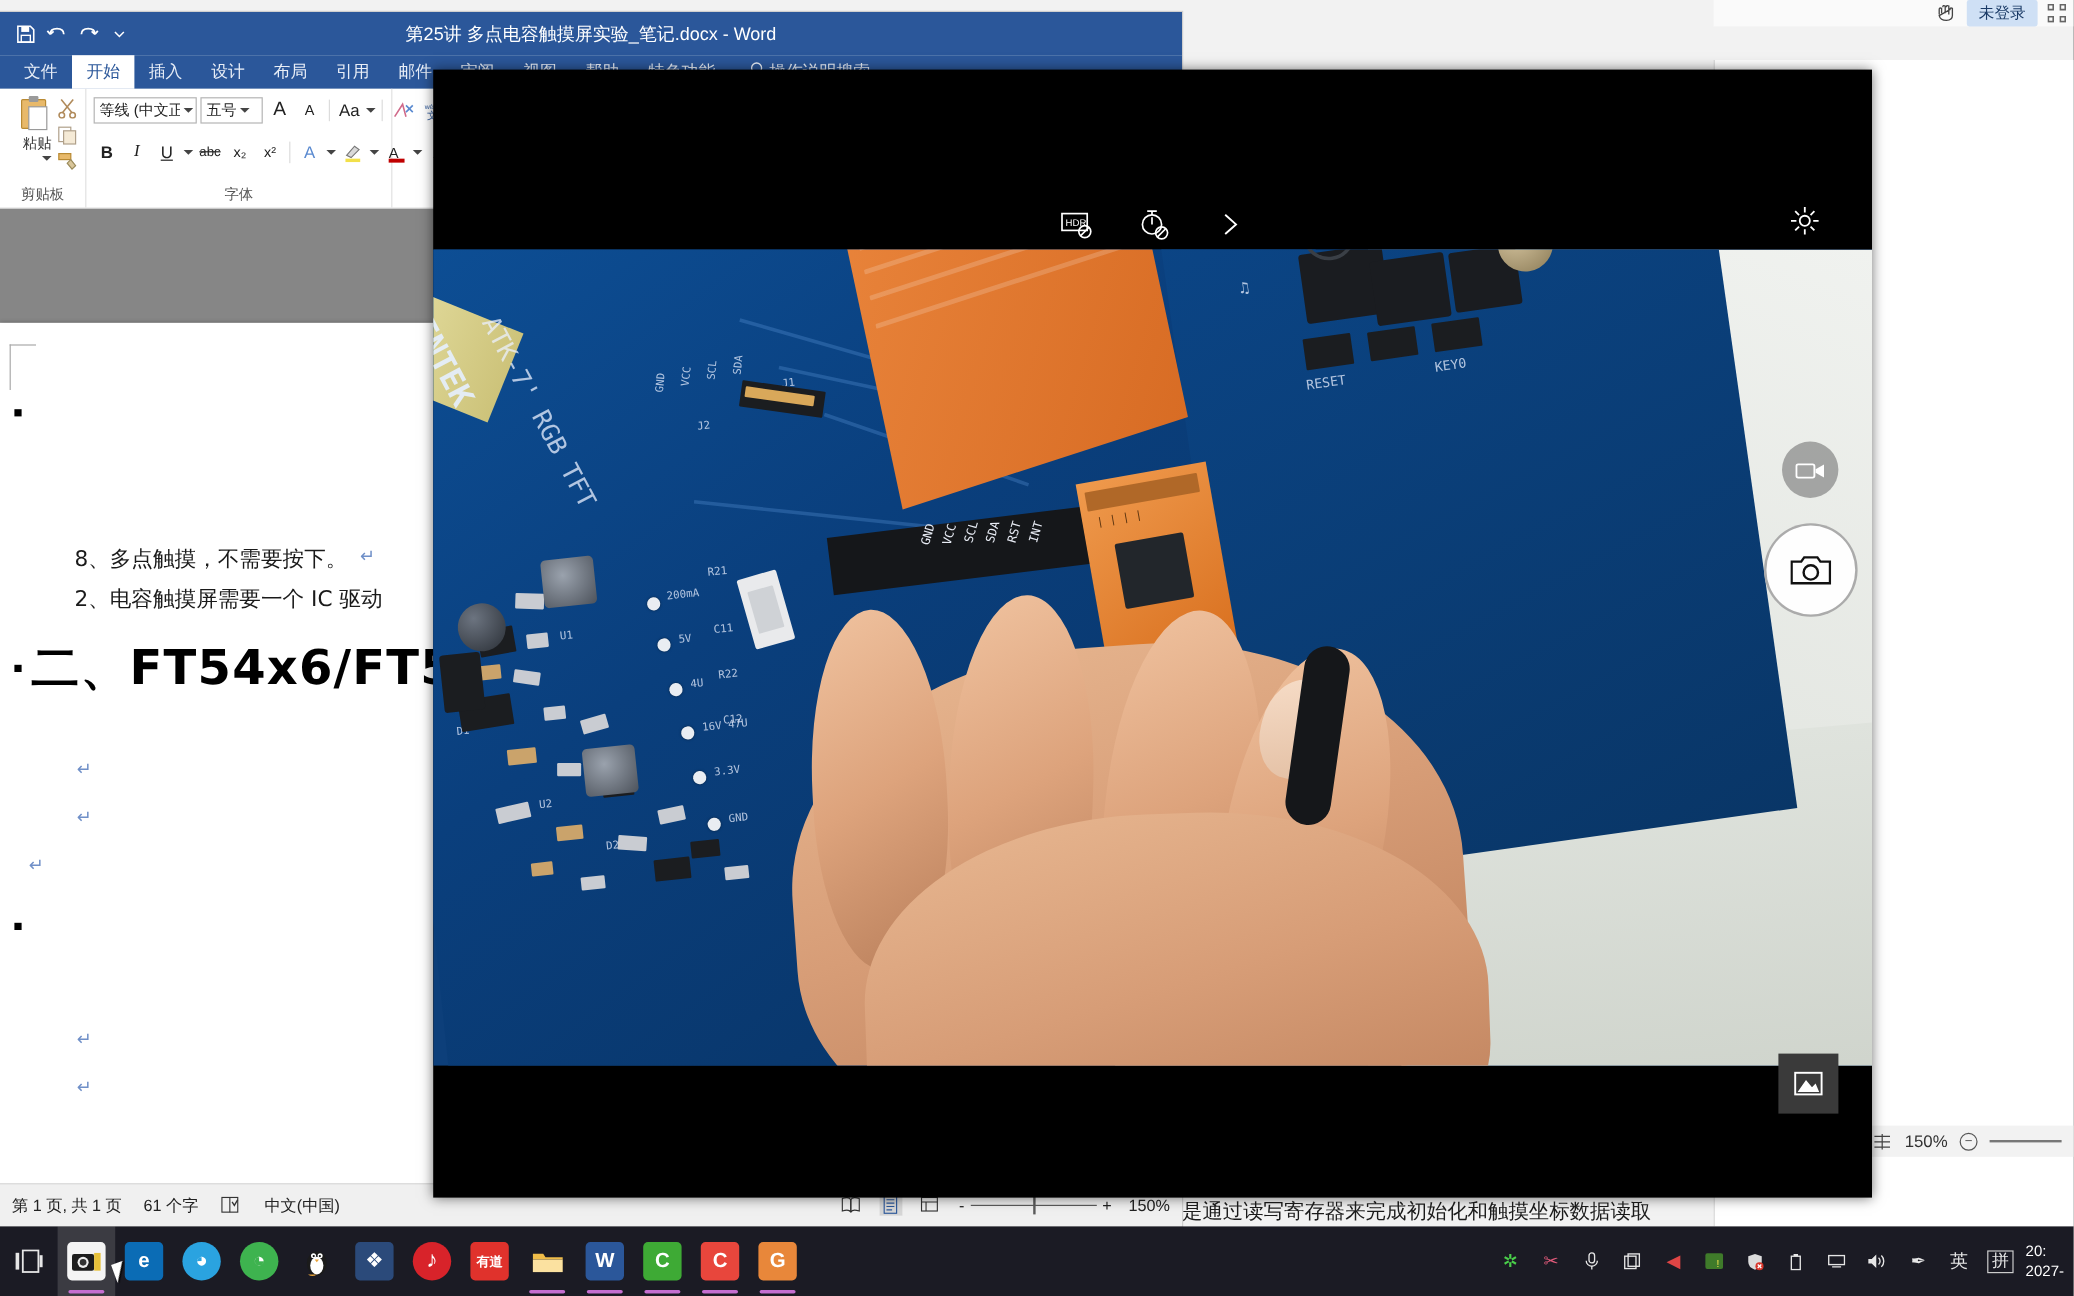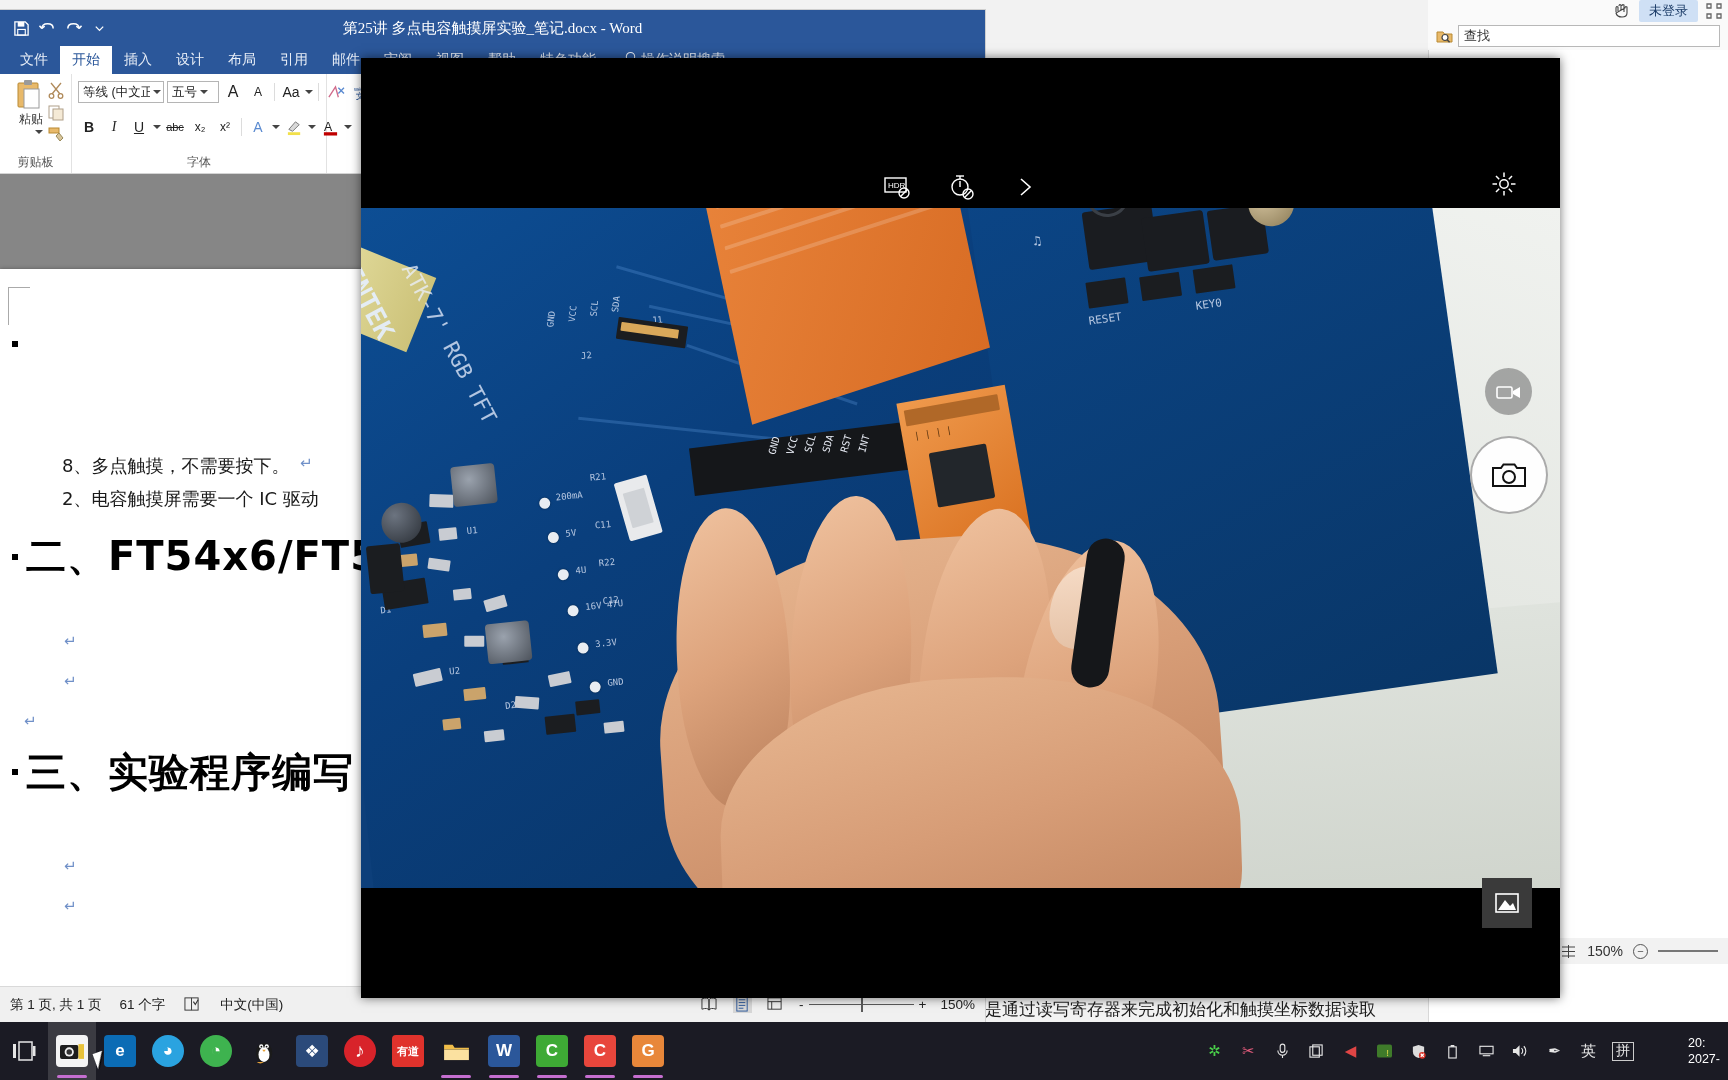--- a/index.html
+++ b/index.html
@@ -82,21 +82,20 @@
     background:#fff; box-shadow:0 0 0 1px #cfcfcf;
   }
   #word-title {
     height:36px; background:#2b579a; display:flex; align-items:center;
     color:#fff; position:relative; padding-left:8px;
   }
   .wt-ico { width:26px; height:26px; display:flex; align-items:center; justify-content:center; color:#fff; }
   #word-doc-title {
     position:absolute; left:0; right:0; text-align:center; font-size:15px; color:#ffffff;
     pointer-events:none;
-    font-family:Liberation Serif, serif;
   }
   #word-title-right {
     margin-left:auto; display:flex; align-items:center; gap:2px; padding-right:4px; z-index:2;
   }
   #word-user { font-size:15px; color:#fff; margin-right:6px; }
   #word-avatar {
     width:28px; height:28px; background:#c9c9c9; display:flex; align-items:flex-end;
     justify-content:center; overflow:hidden;
   }
   .avatar-head { width:11px;height:11px;border-radius:50%;background:#8d8d8d;
@@ -335,21 +334,21 @@
   .tb-underline {
     position:absolute; bottom:2px; left:9px; width:30px; height:3px; background:#c56ed0;
     border-radius:2px;
   }
   .tb-ico { width:32px; height:32px; border-radius:4px; display:flex;
      align-items:center; justify-content:center; font-weight:bold; color:#fff; font-size:17px; }
   #tb-tray { margin-left:auto; display:flex; align-items:center; gap:13px; padding-right:10px; }
   .tray-ico { width:21px; height:21px; color:#e6e6e6; display:flex; align-items:center;
      justify-content:center; font-size:15px; }
   #tb-clock { color:#fff; font-size:12.5px; line-height:16px; text-align:left;
-     padding-right:8px;margin-left:44px; }
+     padding-right:8px; }
 
   .mouse-ptr {
     position:absolute; width:0; height:0;
     border-left:10px solid #fff; border-bottom:16px solid transparent;
     transform:rotate(-20deg);
     filter:drop-shadow(1px 1px 0 #000);
   }
 </style>
 </head>
 <body>
@@ -363,32 +362,20 @@
         </svg>
     </span>
     <span class="bg-login-pill">未登录</span>
     <span class="bg-grid-icon">
       <svg viewBox="0 0 16 16" width="16" height="16">
         <path d="M1 1h4v4H1z M11 1h4v4h-4z M1 11h4v4H1z M11 11h4v4h-4z" fill="none" stroke="#666" stroke-width="1.3"></path>
       </svg>
     </span>
   </div>
 
-  <div id="bg-app-search">
-    <span class="bg-folder-search">
-      <svg viewBox="0 0 17 15" width="17" height="15">
-        <path d="M1 3h6l1.5 2H16v8H1z" fill="#e8b96a" stroke="#b98a33" stroke-width="1"></path>
-        <circle cx="9" cy="8.5" r="3" fill="#fff" stroke="#444" stroke-width="1.2"></circle>
-        <line x1="11.2" y1="10.8" x2="13.6" y2="13.2" stroke="#444" stroke-width="1.5"></line>
-      </svg>
-    </span>
-    <div class="bg-search-box">
-      <span>查找</span>
-    </div>
-  </div>
 
   <div id="bg-app-body"></div>
 
 
   <div id="bg-doc-line">也是通过读写寄存器来完成初始化和触摸坐标数据读取</div>
 
   <div id="bg-status">
     <span class="viewmode-ico">
       <svg viewBox="0 0 17 15" width="17" height="15">
           <rect x="3" y="1" width="11" height="13" fill="none" stroke="#444" stroke-width="1"></rect>
@@ -592,21 +579,20 @@
       <div class="doc-li" style="left:62px; top:218px;">2、电容触摸屏需要一个 IC 驱动</div>
 
       <span class="doc-bullet" style="left:12px; top:285px;"></span>
       <div class="doc-h1" style="left:26px; top:260px;">二、FT54x6/FT52</div>
 
       <span class="pilcrow" style="left:64px; top:363px;">↵</span>
       <span class="pilcrow" style="left:64px; top:403px;">↵</span>
       <span class="pilcrow" style="left:24px; top:443px;">↵</span>
 
       <span class="doc-bullet" style="left:12px; top:500px;"></span>
-      <div class="doc-h1" style="left:26px; top:476px;">三、实验程序编写</div>
 
       <span class="pilcrow" style="left:64px; top:588px;">↵</span>
       <span class="pilcrow" style="left:64px; top:628px;">↵</span>
     </div>
   </div>
 
   <div id="word-status">
     <span>第 1 页, 共 1 页</span>
     <span>61 个字</span>
     <span class="sb-ico">

